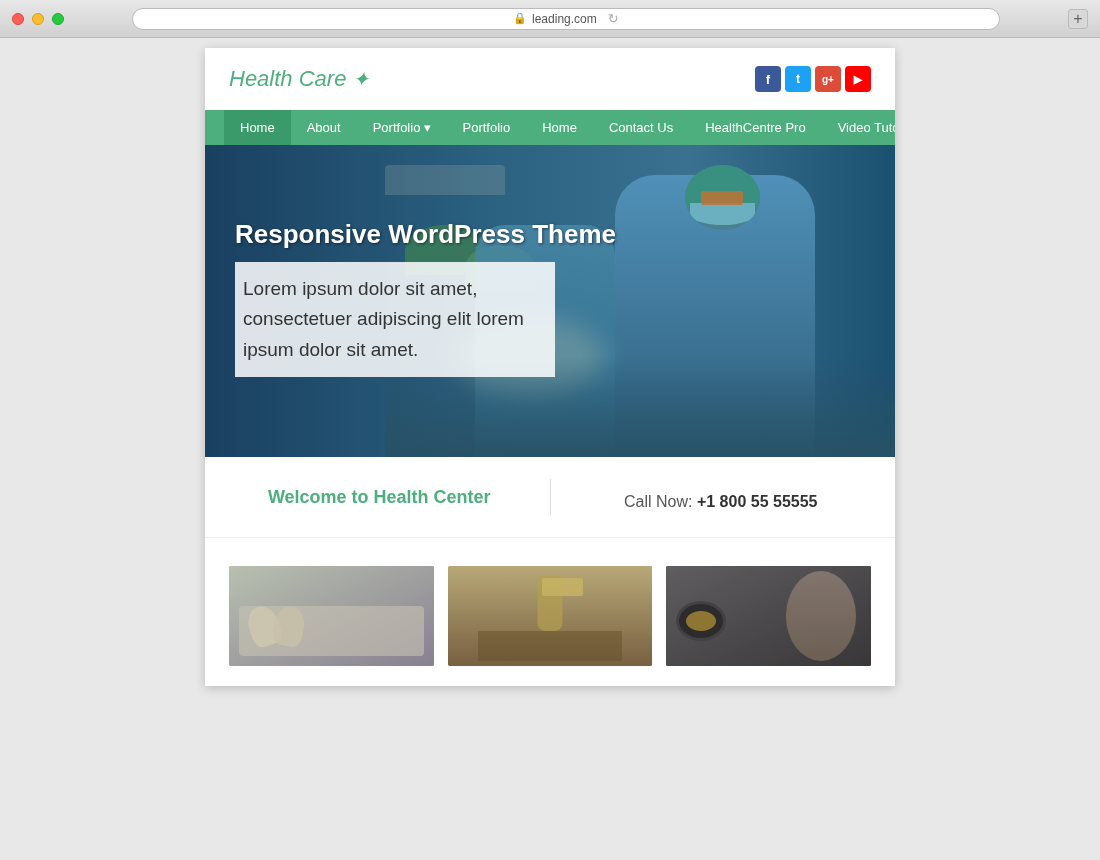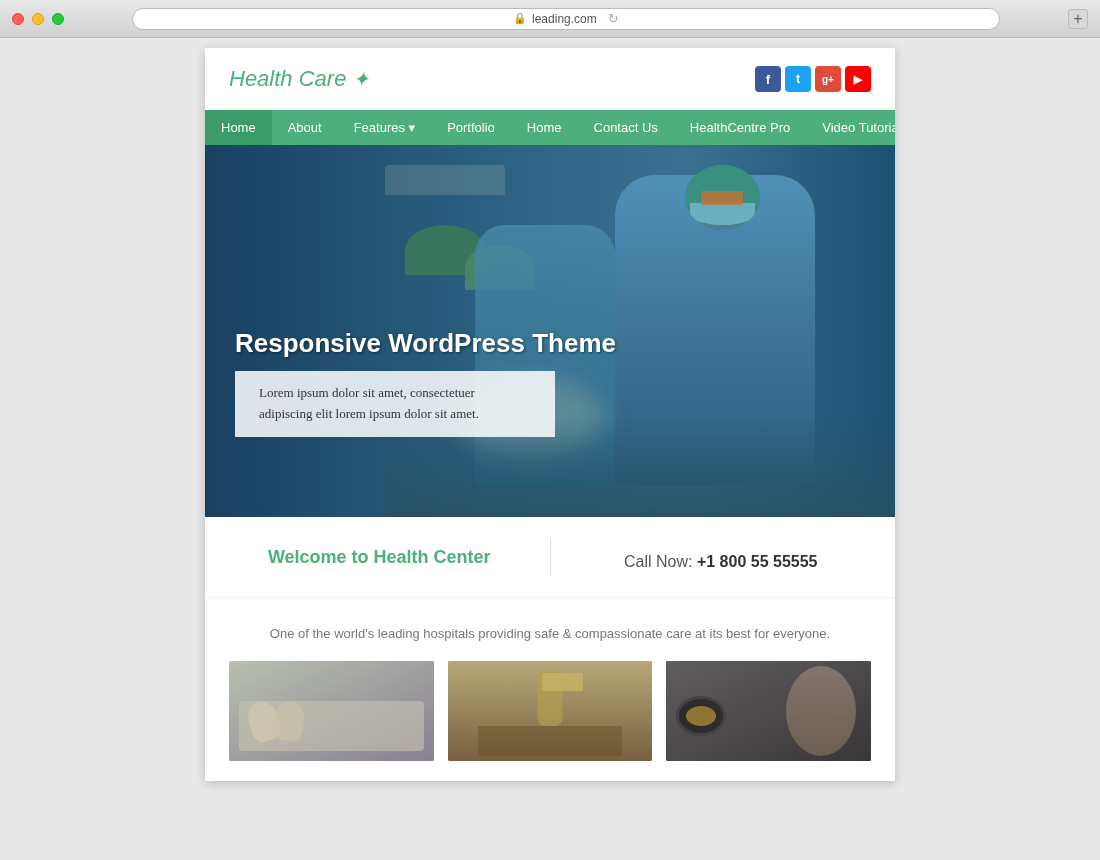--- a/index.html
+++ b/index.html
@@ -116,37 +116,38 @@
     .social-facebook { background: #3b5998; }
     .social-twitter { background: #1da1f2; }
     .social-google { background: #dd4b39; }
     .social-youtube { background: #ff0000; }
 
     
     .site-nav {
       background: #4caf7d;
       display: flex;
       align-items: stretch;
+      padding-left: 19px;
     }
     .nav-item {
       padding: 10px 16px;
       color: white;
       font-size: 13px;
       cursor: pointer;
       display: flex;
       align-items: center;
       gap: 4px;
       white-space: nowrap;
     }
     .nav-item.active { background: #3a9a6a; }
 
     
     .hero-section {
       position: relative;
-      height: 372px;
+      height: 312px;
       overflow: hidden;
     }
     .hero-bg {
       width: 100%;
       height: 100%;
       background: linear-gradient(135deg, #1a4a5a 0%, #2a6a8a 30%, #3a8aaa 60%, #1a5a7a 100%);
       position: relative;
     }
     
     .hero-bg::before {
@@ -165,26 +166,25 @@
     }
     .hero-title {
       font-size: 26px;
       color: white;
       font-weight: bold;
       margin-bottom: 12px;
       text-shadow: 1px 1px 3px rgba(0,0,0,0.5);
     }
     .hero-description {
       background: rgba(255,255,255,0.85);
-      padding: 12px 24px;
-      font-size: 13px;
+      padding: 12px 8px;
+      font-size: 19px;
       color: #333;
       max-width: 320px;
       line-height: 1.6;
-      font-family: Liberation Serif, serif;
     }
 
     
     .welcome-section {
       display: flex;
       align-items: center;
       padding: 22px 24px;
       border-bottom: 1px solid #eee;
       gap: 0;
     }
@@ -272,21 +272,21 @@
       </div>
 
       <nav class="site-nav">
         <div class="nav-item active">
           <span>Home</span>
         </div>
         <div class="nav-item">
           <span>About</span>
         </div>
         <div class="nav-item">
-          <span>Features ▾</span>
+          <span>Portfolio ▾</span>
         </div>
         <div class="nav-item">
           <span>Portfolio</span>
         </div>
         <div class="nav-item">
           <span>Home</span>
         </div>
         <div class="nav-item">
           <span>Contact Us</span>
         </div>
@@ -332,21 +332,20 @@
       <div class="welcome-section">
         <div class="welcome-text">Welcome to Health Center</div>
         <div class="welcome-divider"></div>
         <div class="call-text">
           <span>Call Now:</span>
           <strong>+1 800 55 55555</strong>
         </div>
       </div>
 
       <div class="services-section">
-        <p class="services-subtitle">One of the world's leading hospitals providing safe &amp; compassionate care at its best for everyone.</p>
         <div class="services-grid">
 
           <div class="service-card" style="background: linear-gradient(135deg, #c0c8b8 0%, #909880 50%, #a0a890 100%);position:relative;overflow:hidden;">
             <div style="position:absolute;inset:0;background:linear-gradient(to bottom right,#b8c0b0,#888090);"></div>
             <div style="position:absolute;bottom:10px;left:10px;right:10px;height:50px;background:rgba(200,195,180,0.6);border-radius:4px;"></div>
             <div style="position:absolute;bottom:20px;left:20px;width:30px;height:40px;background:#d0c8b0;border-radius:50% 50% 30% 30%;opacity:0.8;transform:rotate(-20deg);"></div>
             <div style="position:absolute;bottom:20px;left:45px;width:30px;height:40px;background:#c8c0a8;border-radius:50% 50% 30% 30%;opacity:0.8;transform:rotate(10deg);"></div>
           </div>
 
           <div class="service-card" style="background:linear-gradient(135deg,#c0b890 0%,#907850 60%,#705030 100%);position:relative;overflow:hidden;">

